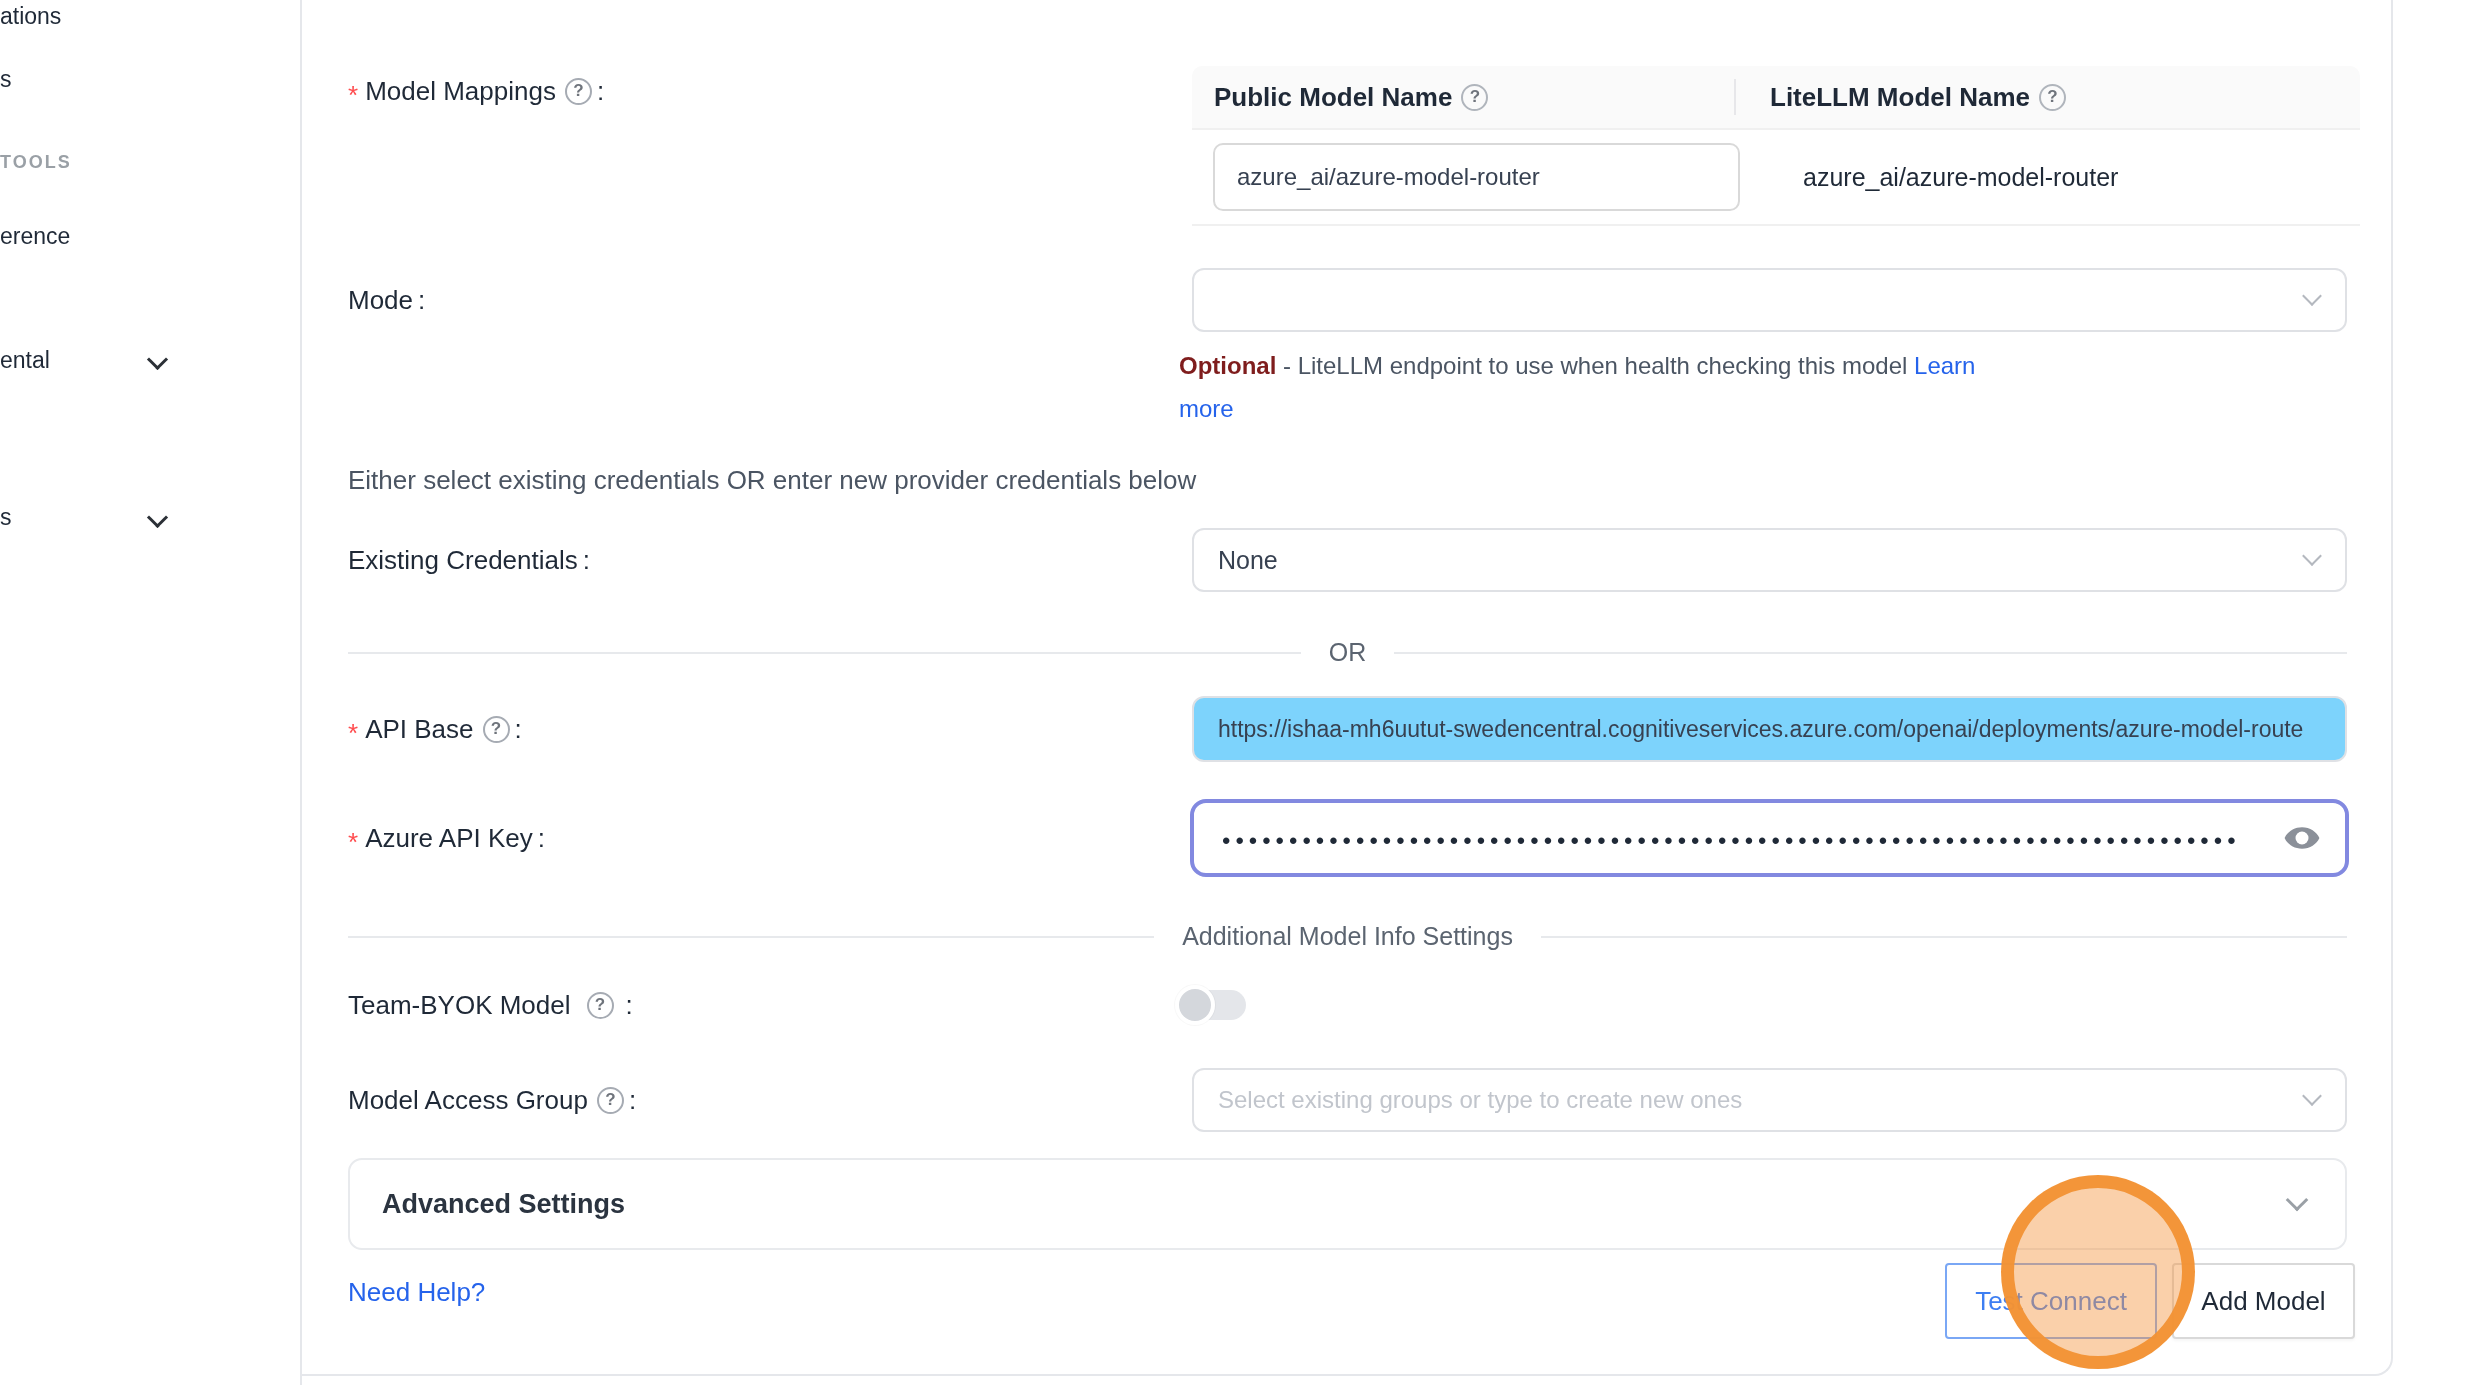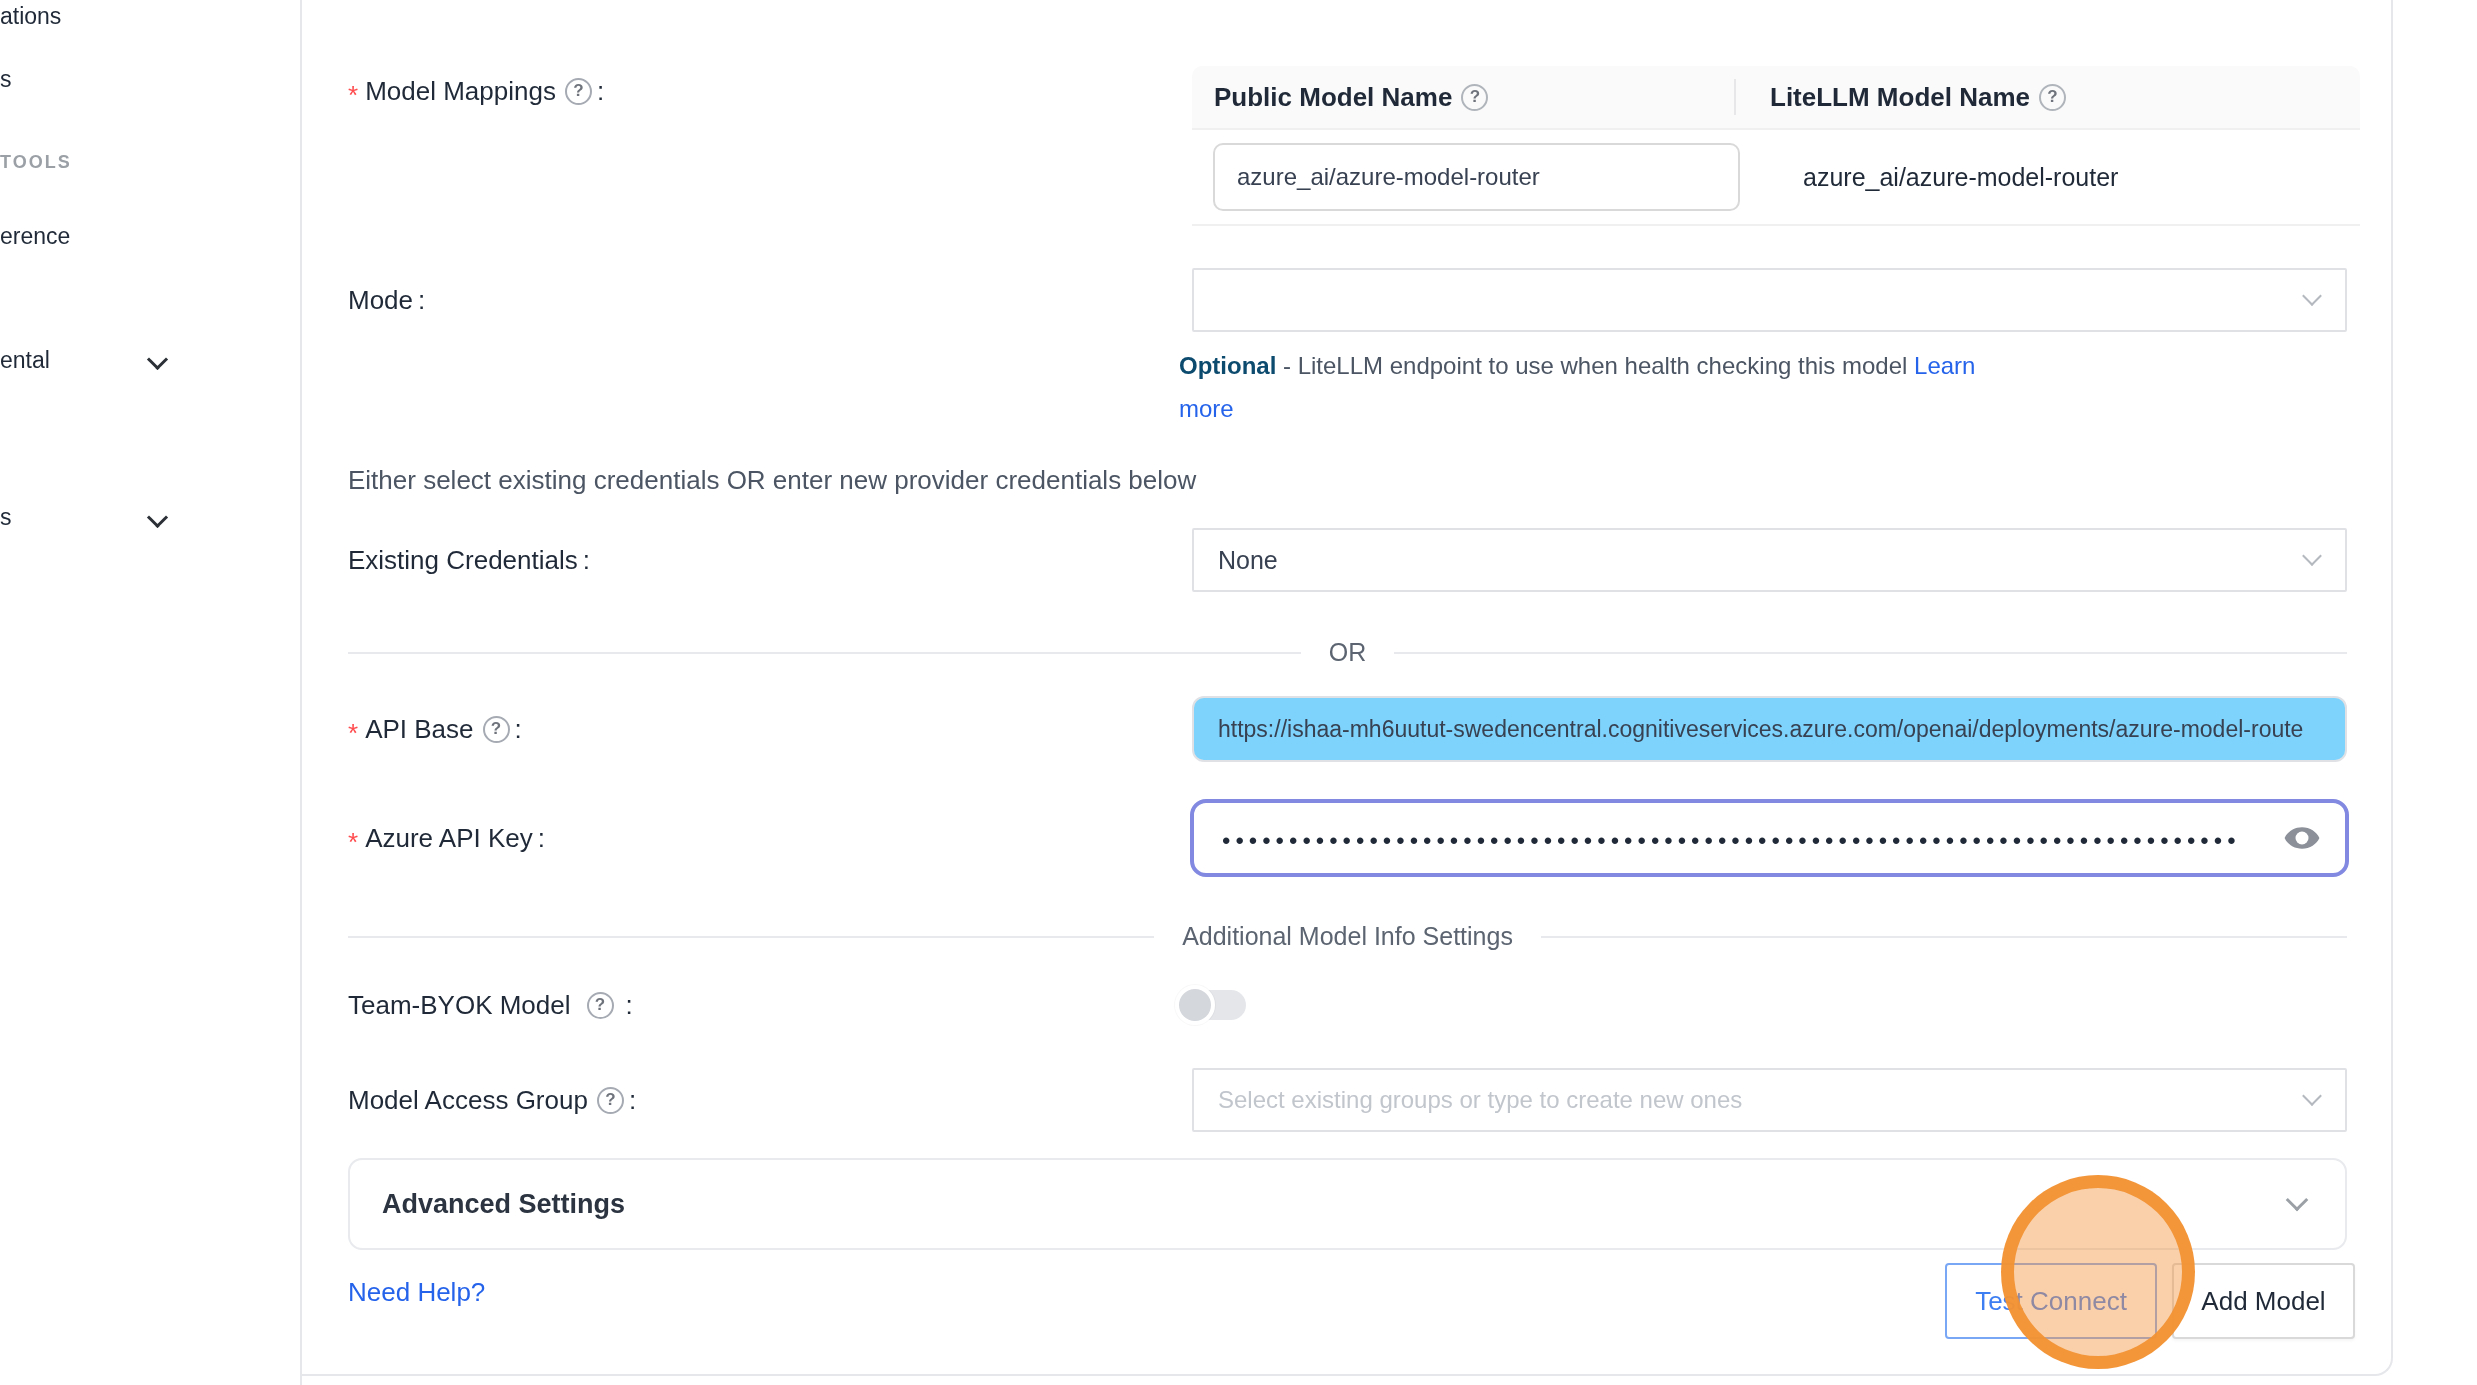--- a/index.html
+++ b/index.html
@@ -35,31 +35,31 @@
   .map-th.c1 { width:544px; padding-left:22px; position:relative; height:100%; align-items:center; }
   .map-th.c1::after { content:""; position:absolute; right:0; top:13px; bottom:13px; width:2px; background:#e7e7ea; }
   .map-th.c2 { padding-left:34px; }
   .map-th .qicon { border-color:#b0b5bc; }
   .map-body { position:relative; height:94px; }
   .map-input { position:absolute; left:21px; top:13px; width:527px; height:68px; border:2px solid #d9d9d9; border-radius:10px;
                display:flex; align-items:center; padding-left:22px; font-size:24px; color:#374151; background:#fff; }
   .map-value { position:absolute; left:611px; top:0; height:94px; display:flex; align-items:center; font-size:25px; font-weight:500; color:#1f2937; }
 
   
-  .sel { position:absolute; left:890px; width:1155px; height:64px; background:#fff; border:2px solid #dfe1e5; border-radius:2px;
+  .sel { position:absolute; left:890px; width:1155px; height:64px; background:#fff; border:2px solid #dfe1e5; border-radius:12px;
          display:flex; align-items:center; padding:0 64px 0 24px; font-size:25px; color:#374151;text-align:right; }
   .sel .chev { position:absolute; right:26px; top:50%; margin-top:-11px; width:14px; height:14px;
                border-right:2px solid #b4b8bf; border-bottom:2px solid #b4b8bf; transform:rotate(45deg); }
   .placeholder { color:#c1c5cc; font-size:24px; }
 
   .text-input { position:absolute; left:890px; width:1155px; height:66px; background:#7dd3fc; border:2px solid #dfe1e5; border-radius:12px;
                 display:flex; align-items:center; padding:0 24px; font-size:23px; color:#374151; overflow:hidden; white-space:nowrap; }
 
   .mode-help { position:absolute; left:877px; top:344px; width:820px; font-size:24px; line-height:43px; color:#4b5563; }
-  .mode-help b { font-weight:700; color:#0c4a6e; }
+  .mode-help b { font-weight:700; color:#7f1d1d; }
   .inline-link { color:#2563eb; cursor:pointer; }
 
   .note-text { position:absolute; left:46px; top:465px; font-size:26px; color:#4b5563; }
 
   .h-divider { position:absolute; left:46px; width:1999px; display:flex; align-items:center; gap:28px; color:#6b7280; }
   .h-divider .line { flex:1; height:2px; background:#e7e9ec; }
   .h-divider .d-text { font-size:25px; color:#5b6470; white-space:nowrap; }
 
   
   .apikey { position:absolute; left:888px; top:799px; width:1159px; height:78px; background:#fff; border:4px solid #8289e0; border-radius:16px;

